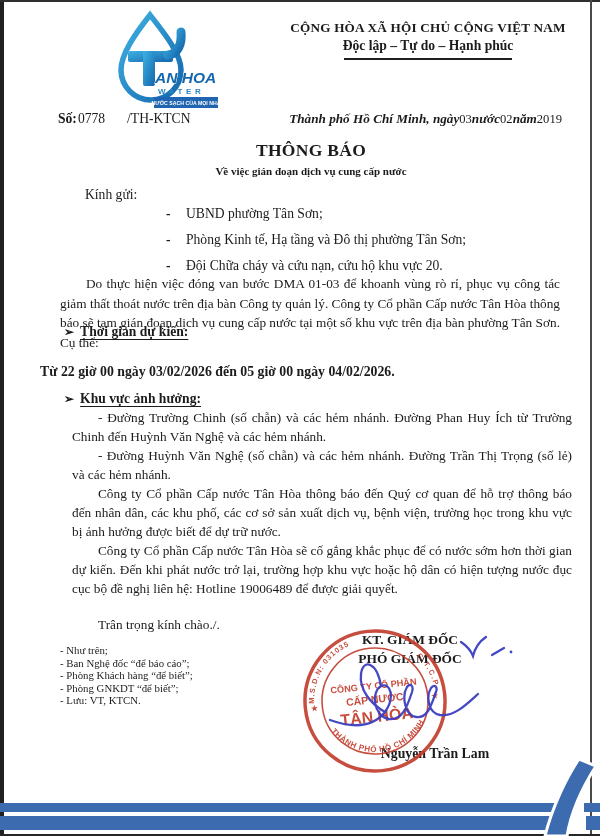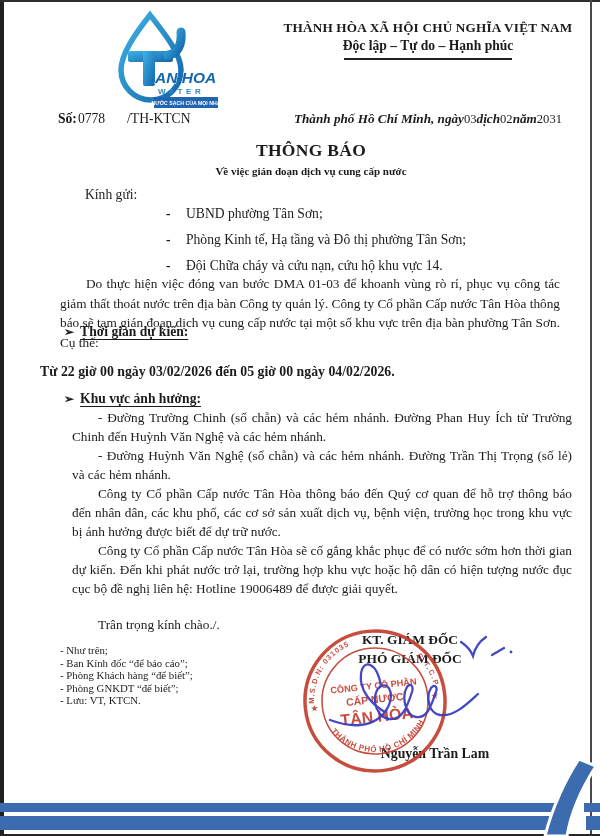--- a/index.html
+++ b/index.html
@@ -86,51 +86,51 @@
       <rect x="33" y="41" width="12" height="35" rx="2" fill="url(#lg)"></rect>
       <path d="M58,45 C68,44 72,34 71,22" fill="none" stroke="url(#lg)" stroke-width="9" stroke-linecap="round"></path>
     </g>
     <text x="45" y="73" font-family="Liberation Sans, sans-serif" font-size="15.5" font-weight="900" font-style="italic" fill="#1467ae" stroke="#ffffff" stroke-width="0.8" paint-order="stroke">AN HOA</text>
     <text x="48" y="84" font-family="Liberation Sans, sans-serif" font-size="8" font-weight="bold" letter-spacing="3.6" fill="#2c87c6">WATER</text>
     <rect x="44" y="87" width="64" height="11" fill="#2065b1"></rect>
     <text x="76" y="94.8" text-anchor="middle" font-family="Liberation Sans, sans-serif" font-size="5.2" font-weight="bold" fill="#ffffff">NƯỚC SẠCH CỦA MỌI NHÀ</text>
   </svg>
 
   <div class="abs nat-block">
-    <div class="nat-title">THÀNH HÒA XÃ HỘI CHỦ NGHĨA VIỆT NAM</div>
+    <div class="nat-title">CỘNG HÒA XÃ HỘI CHỦ CỘNG VIỆT NAM</div>
     <div class="nat-motto">Độc lập – Tự do – Hạnh phúc</div>
     <div class="nat-rule"></div>
   </div>
 
   <div class="abs doc-no">
     <span class="b">Số:</span><span class="num">0778</span><span class="suffix">/TH-KTCN</span>
   </div>
   <div class="abs date-line">
-    <span>Thành phố Hồ Chí Minh, ngày</span><span class="plain">03</span><span>dịch</span><span class="plain">02</span><span>năm</span><span class="plain">2031</span>
+    <span>Thành phố Hồ Chí Minh, ngày</span><span class="plain">03</span><span>nước</span><span class="plain">02</span><span>năm</span><span class="plain">2019</span>
   </div>
 
   <div class="abs title-block">
     <div class="doc-title">THÔNG BÁO</div>
     <div class="doc-subtitle">Về việc gián đoạn dịch vụ cung cấp nước</div>
   </div>
 
   <div class="abs salutation">Kính gửi:</div>
 
   <div class="abs recipients">
     <div class="row">
       <span class="dash">-</span>
       <span>UBND phường Tân Sơn;</span>
     </div>
     <div class="row">
       <span class="dash">-</span>
       <span>Phòng Kinh tế, Hạ tầng và Đô thị phường Tân Sơn;</span>
     </div>
     <div class="row">
       <span class="dash">-</span>
-      <span>Đội Chữa cháy và cứu nạn, cứu hộ khu vực 14.</span>
+      <span>Đội Chữa cháy và cứu nạn, cứu hộ khu vực 20.</span>
     </div>
   </div>
 
   <div class="abs intro">Do thực hiện việc đóng van bước DMA 01-03 để khoanh vùng rò rỉ, phục vụ công tác giảm thất thoát nước trên địa bàn Công ty quản lý. Công ty Cổ phần Cấp nước Tân Hòa thông báo sẽ tạm gián đoạn dịch vụ cung cấp nước tại một số khu vực trên địa bàn phường Tân Sơn. Cụ thể:</div>
 
   <div class="abs sec-head time-head">
     <span class="marker">➢</span><span class="txt">Thời gian dự kiến:</span>
   </div>
   <div class="abs time-val">Từ 22 giờ 00 ngày 03/02/2026 đến 05 giờ 00 ngày 04/02/2026.</div>
 
@@ -141,21 +141,21 @@
   <div class="abs area-body">
     <p>- Đường Trường Chinh (số chẵn) và các hẻm nhánh. Đường Phan Huy Ích từ Trường Chinh đến Huỳnh Văn Nghệ và các hẻm nhánh.</p>
     <p>- Đường Huỳnh Văn Nghệ (số chẵn) và các hẻm nhánh. Đường Trần Thị Trọng (số lẻ) và các hẻm nhánh.</p>
     <p>Công ty Cổ phần Cấp nước Tân Hòa thông báo đến Quý cơ quan để hỗ trợ thông báo đến nhân dân, các khu phố, các cơ sở sản xuất dịch vụ, bệnh viện, trường học trong khu vực bị ảnh hưởng được biết để dự trữ nước.</p>
     <p>Công ty Cổ phần Cấp nước Tân Hòa sẽ cố gắng khắc phục để có nước sớm hơn thời gian dự kiến. Đến khi phát nước trở lại, trường hợp khu vực hoặc hộ dân có hiện tượng nước đục cục bộ đề nghị liên hệ: Hotline 19006489 để được giải quyết.</p>
     <p class="closing">Trân trọng kính chào./.</p>
   </div>
 
   <div class="abs noi-nhan">
     <div class="item">- Như trên;</div>
-    <div class="item">- Ban Kính đốc “để báo cáo”;</div>
+    <div class="item">- Ban Nghệ đốc “để báo cáo”;</div>
     <div class="item">- Phòng Khách hàng “để biết”;</div>
     <div class="item">- Phòng GNKDT “để biết”;</div>
     <div class="item">- Lưu: VT, KTCN.</div>
   </div>
 
   <div class="abs sig-titles">
     <div>KT. GIÁM ĐỐC</div>
     <div>PHÓ GIÁM ĐỐC</div>
   </div>
   <div class="abs sig-name">Nguyễn Trần Lam</div>

